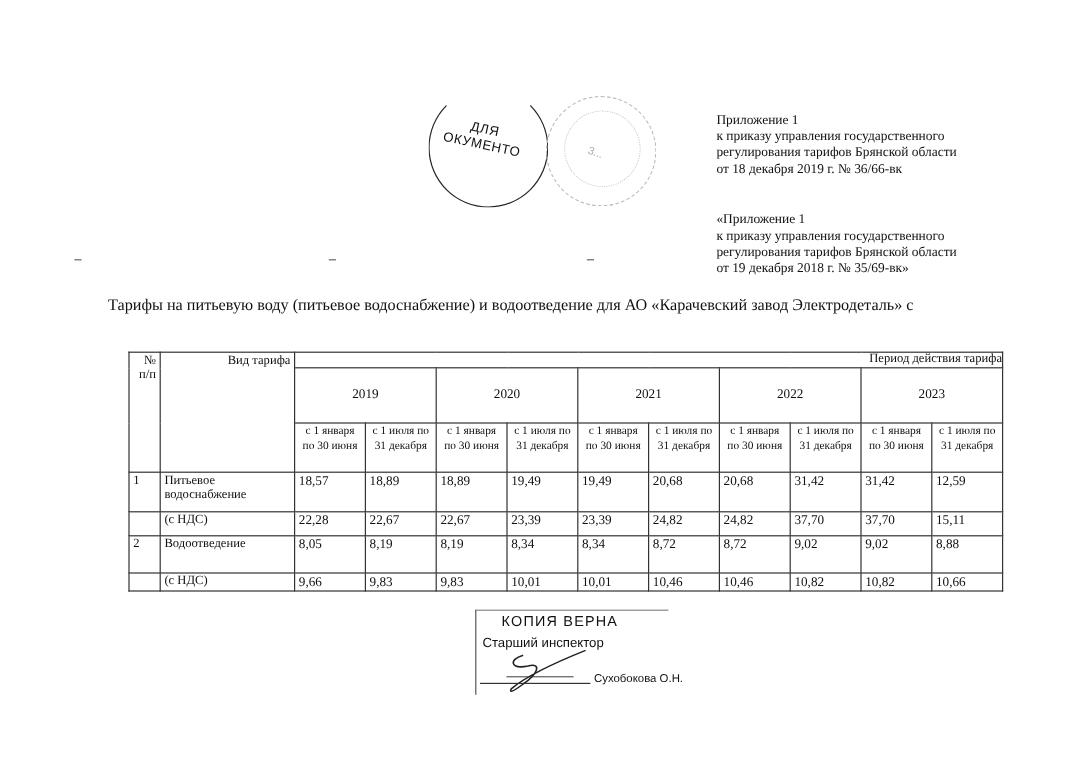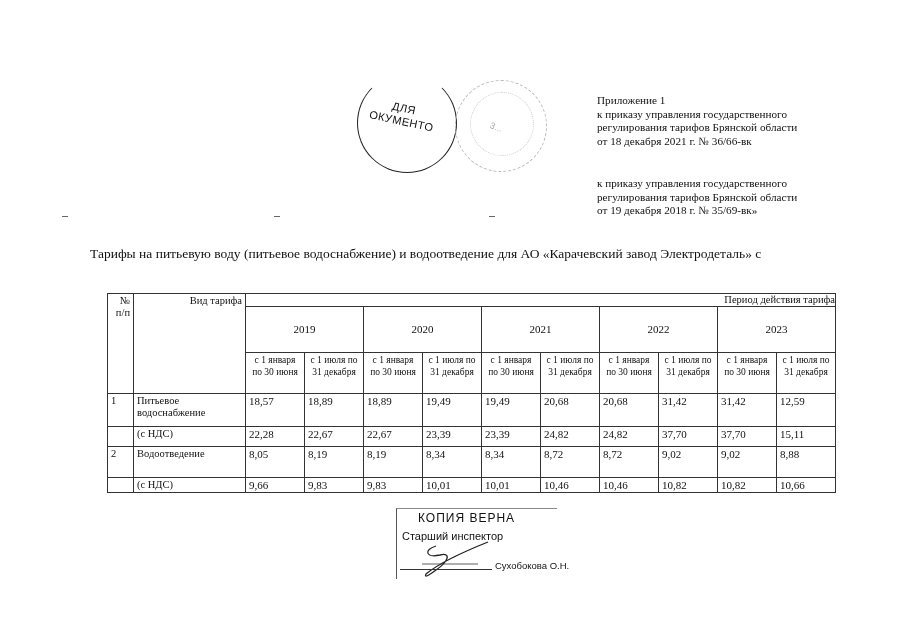--- a/index.html
+++ b/index.html
@@ -48,23 +48,24 @@
   <div>ОКУМЕНТО</div>
 </div>
 <div class="stamp-right"></div>
 <div class="stamp-right-inner"></div>
 <div class="stamp-right-text">3...</div>
 
 <div class="annex" style="top:84px;margin-top:10px;">
   <div>Приложение 1</div>
   <div>к приказу управления государственного</div>
   <div>регулирования тарифов Брянской области</div>
-  <div>от 18 декабря 2021 г. № 36/66-вк</div>
+  <div>от 18 декабря 2019 г. № 36/66-вк</div>
 </div>
 <div class="annex" style="top:177px;">
+  <div>«Приложение 1</div>
   <div>к приказу управления государственного</div>
   <div>регулирования тарифов Брянской области</div>
   <div>от 19 декабря 2018 г. № 35/69-вк»</div>
 </div>
 
 <div class="dash" style="left:62px;"></div>
 <div class="dash" style="left:274px;"></div>
 <div class="dash" style="left:489px;"></div>
 
 <div class="title">

